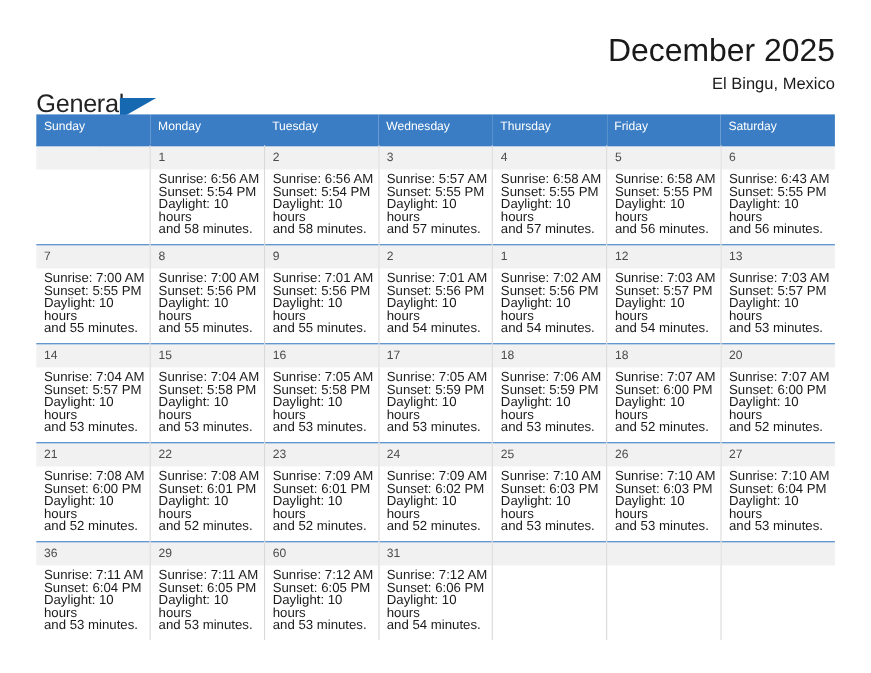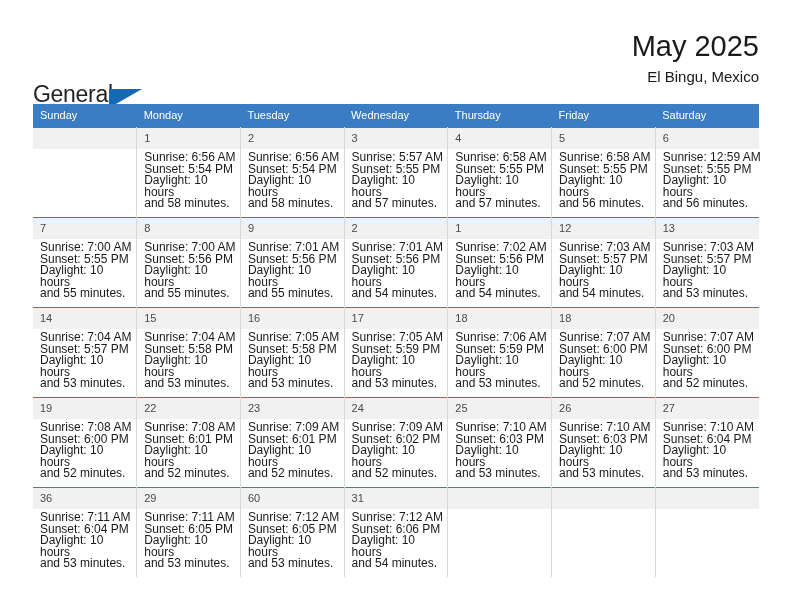--- a/index.html
+++ b/index.html
@@ -104,21 +104,21 @@
     width: 726px;
     border-collapse: collapse;
     table-layout: fixed;
   }
   .calendar th {
     background: #3b7dc4;
     color: #ffffff;
     font-size: 11px;
     font-weight: normal;
     text-align: left;
-    padding: 5px 0 5px 7px;
+    padding: 5px 0 10px 7px;
     line-height: 13px;
     border: none;
   }
   .calendar td {
     vertical-align: top;
     padding: 0;
     border-top: 1px solid #3b7dc4;
     border-left: 1px solid #d9d9d9;
     border-right: 1px solid #d9d9d9;
     height: 89px;
@@ -167,21 +167,21 @@
   <div class="header">
 
     <div class="brand">
       <span class="brand-general">General</span>
       <span class="brand-tri"></span>
       <span class="brand-blue">Blue</span>
       <span class="brand-underline"></span>
     </div>
 
     <div class="titles">
-      <h1 class="title-main">May 2025</h1>
+      <h1 class="title-main">December 2025</h1>
       <h2 class="title-sub">El Bingu, Mexico</h2>
     </div>
 
   </div>
 
   <table class="calendar">
     <thead>
       <tr>
         <th>Sunday</th>
         <th>Monday</th>
@@ -251,21 +251,21 @@
                 <span>Sunset: 5:55 PM</span>
                 <span class="daylight-line">Daylight: 10 hours</span>
                 <span class="daylight-line">and 56 minutes.</span>
               </div>
             </div>
           </td>
           <td class="day-cell">
             <div class="cell-inner">
               <span class="daynum">6</span>
               <div class="info">
-                <span>Sunrise: 12:59 AM</span>
+                <span>Sunrise: 6:43 AM</span>
                 <span>Sunset: 5:55 PM</span>
                 <span class="daylight-line">Daylight: 10 hours</span>
                 <span class="daylight-line">and 56 minutes.</span>
               </div>
             </div>
           </td>
         </tr>
         <tr class="week-row">
           <td class="day-cell">
             <div class="cell-inner">
@@ -420,21 +420,21 @@
                 <span>Sunset: 6:00 PM</span>
                 <span class="daylight-line">Daylight: 10 hours</span>
                 <span class="daylight-line">and 52 minutes.</span>
               </div>
             </div>
           </td>
         </tr>
         <tr class="week-row">
           <td class="day-cell">
             <div class="cell-inner">
-              <span class="daynum">19</span>
+              <span class="daynum">21</span>
               <div class="info">
                 <span>Sunrise: 7:08 AM</span>
                 <span>Sunset: 6:00 PM</span>
                 <span class="daylight-line">Daylight: 10 hours</span>
                 <span class="daylight-line">and 52 minutes.</span>
               </div>
             </div>
           </td>
           <td class="day-cell">
             <div class="cell-inner">

